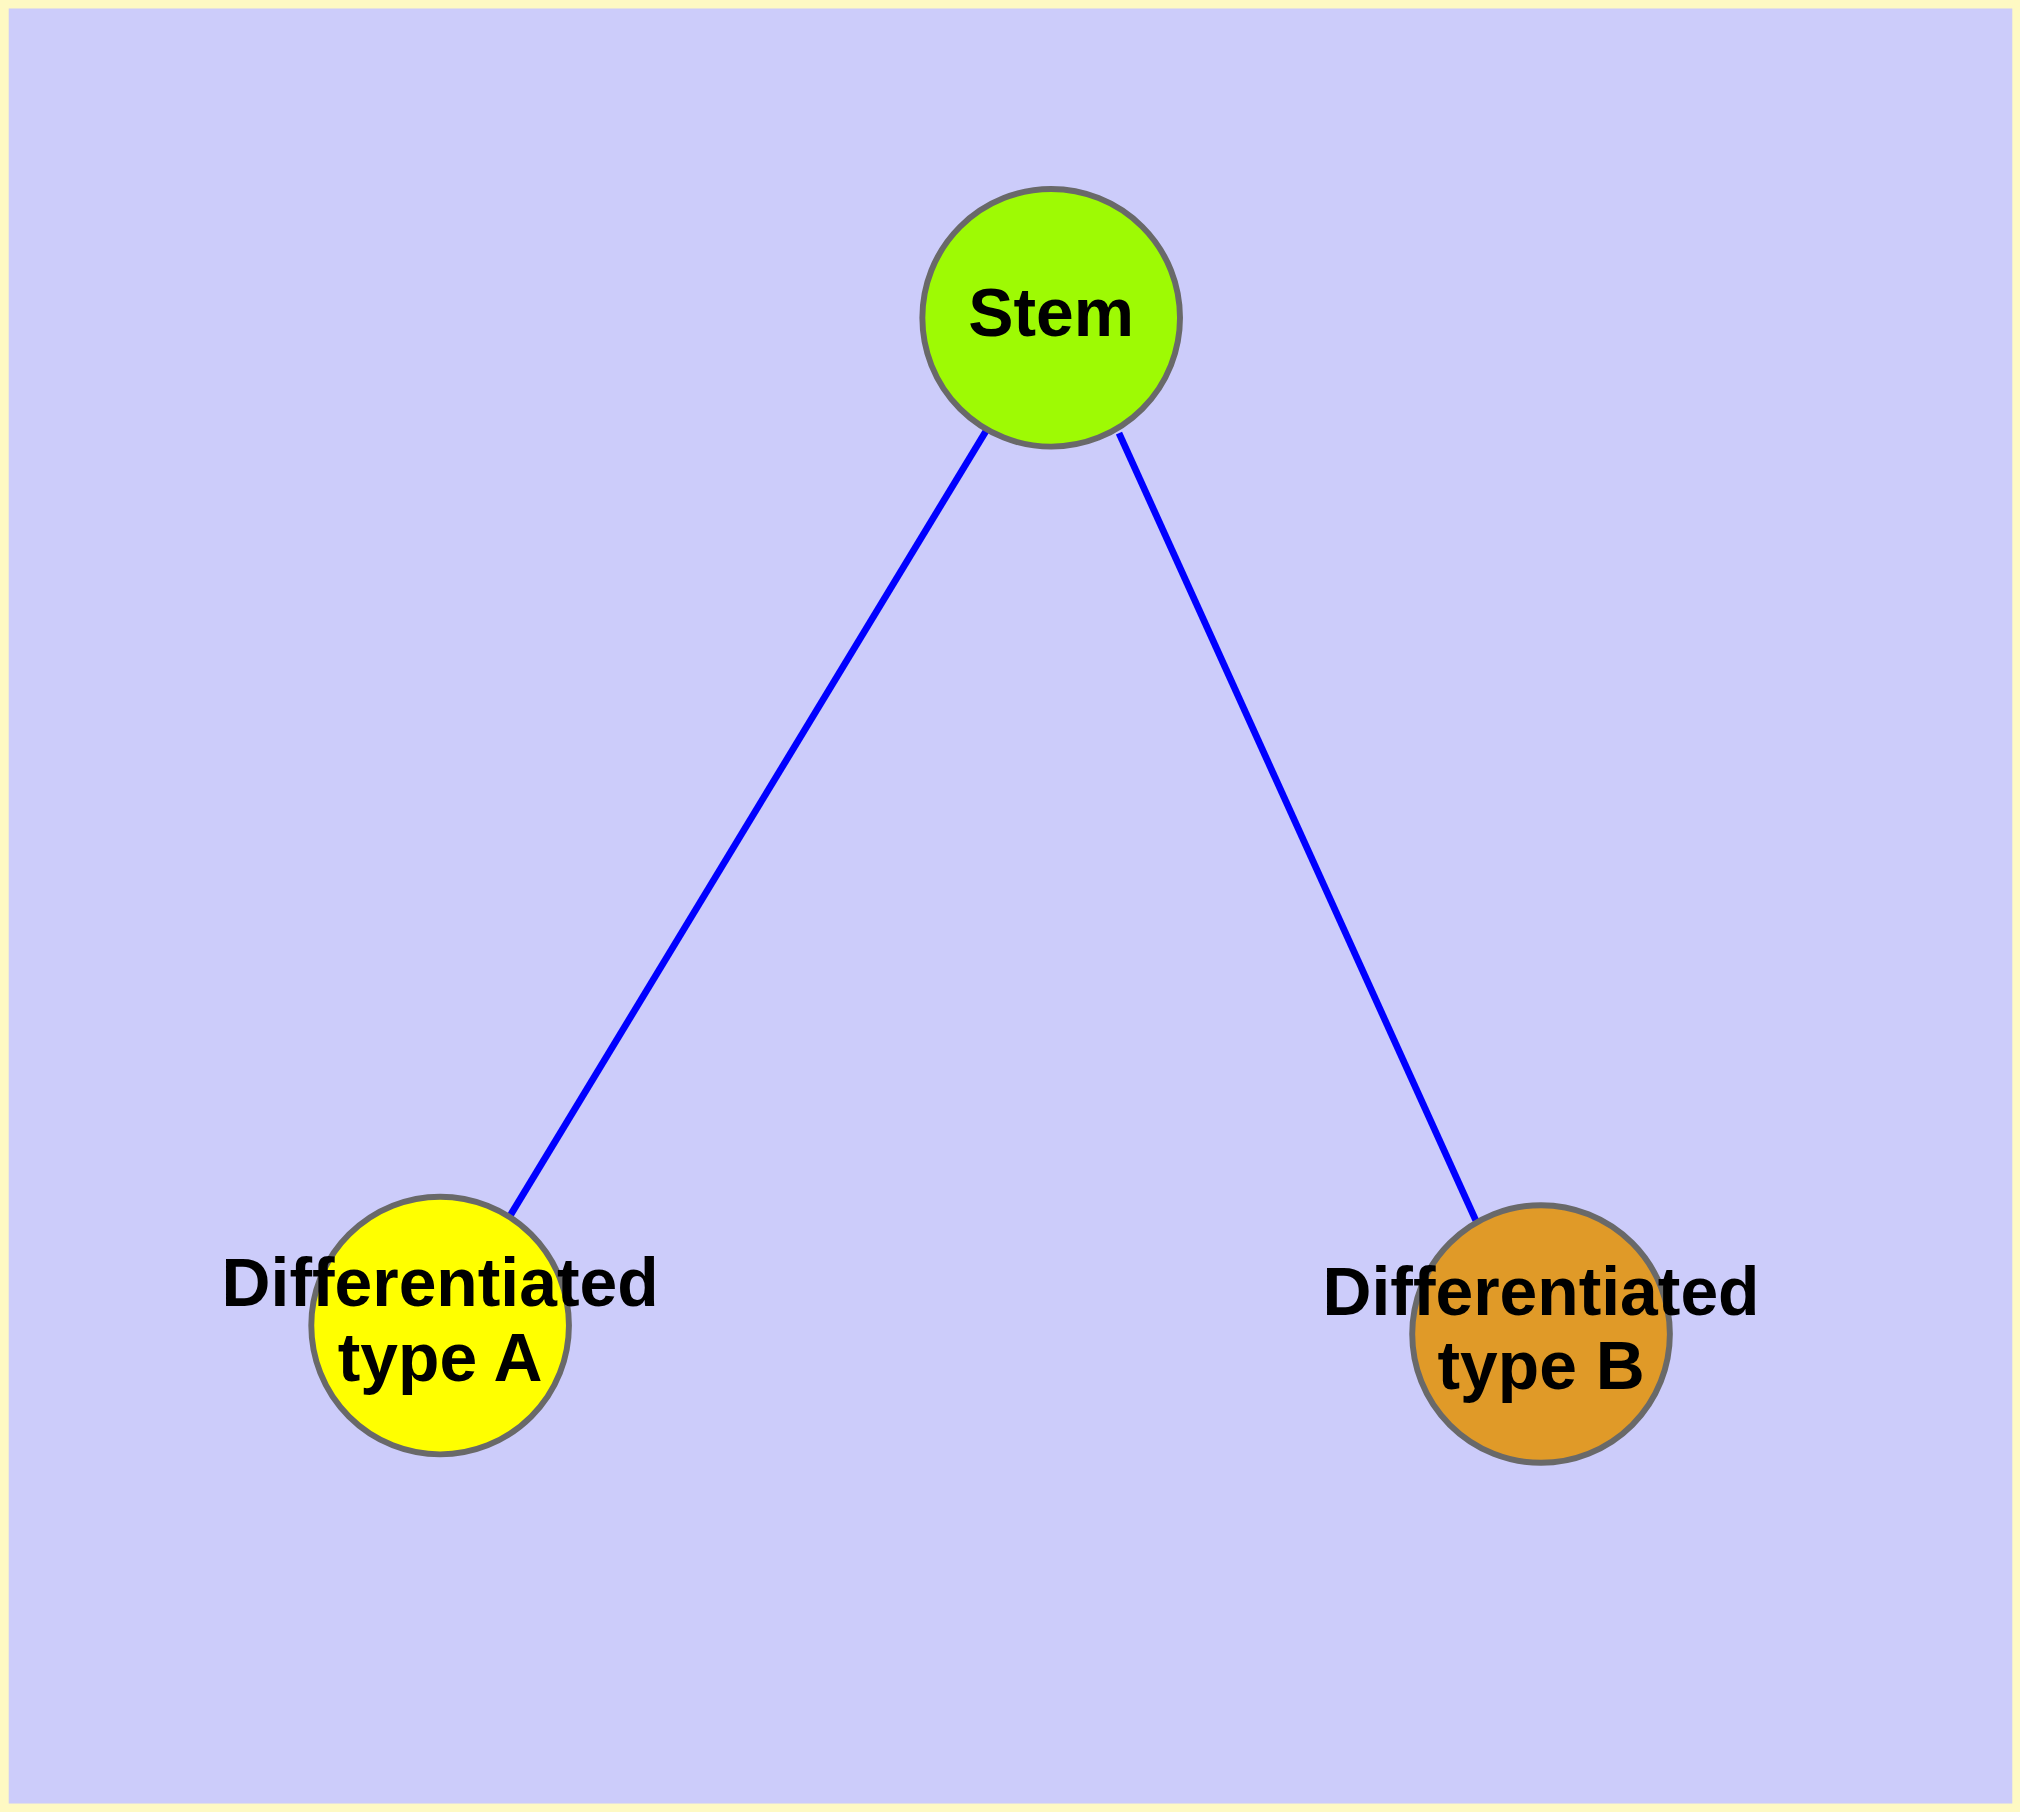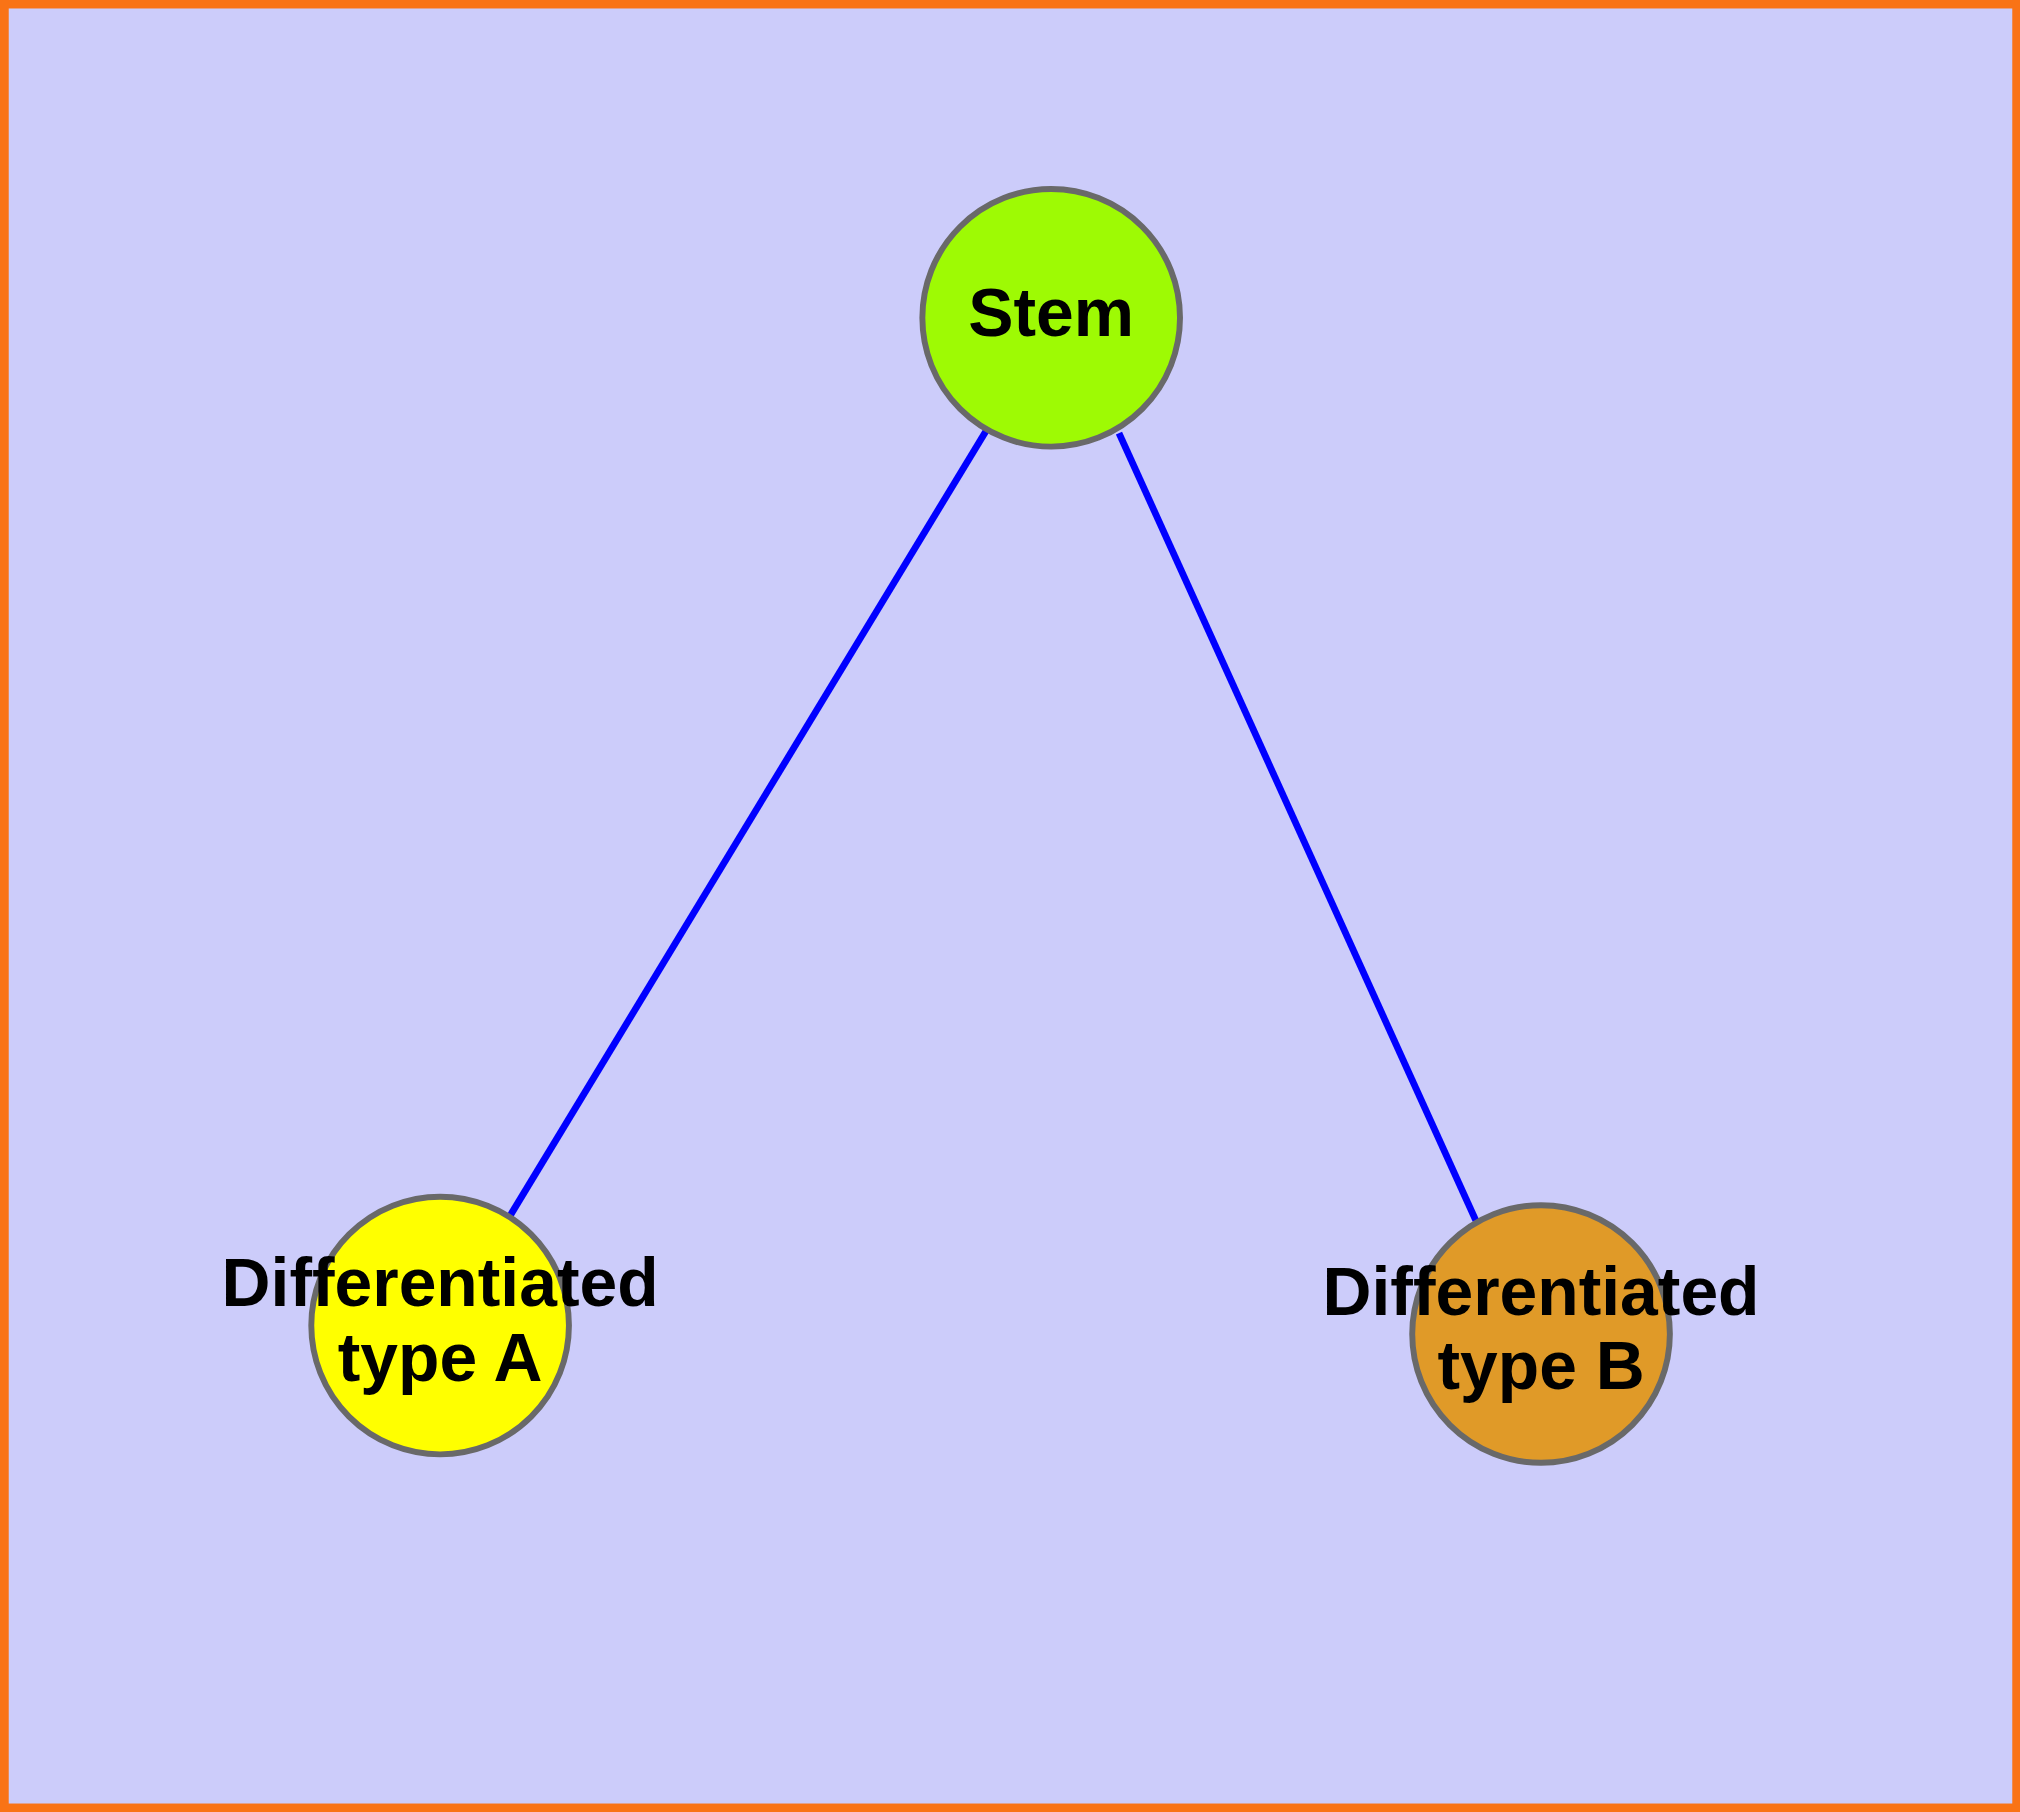--- a/index.html
+++ b/index.html
@@ -4,21 +4,21 @@
 <style>
   html, body {
     margin: 0;
     padding: 0;
     background: #ffffff;
   }
   #canvas {
     position: relative;
     width: 2021px;
     height: 1812px;
-    background: #f97316;
+    background: #fef9c3;
     overflow: hidden;
     font-family: "Liberation Sans", sans-serif;
   }
   #graph-svg {
     position: absolute;
     top: 0;
     left: 0;
     width: 2021px;
     height: 1812px;
     display: block;

